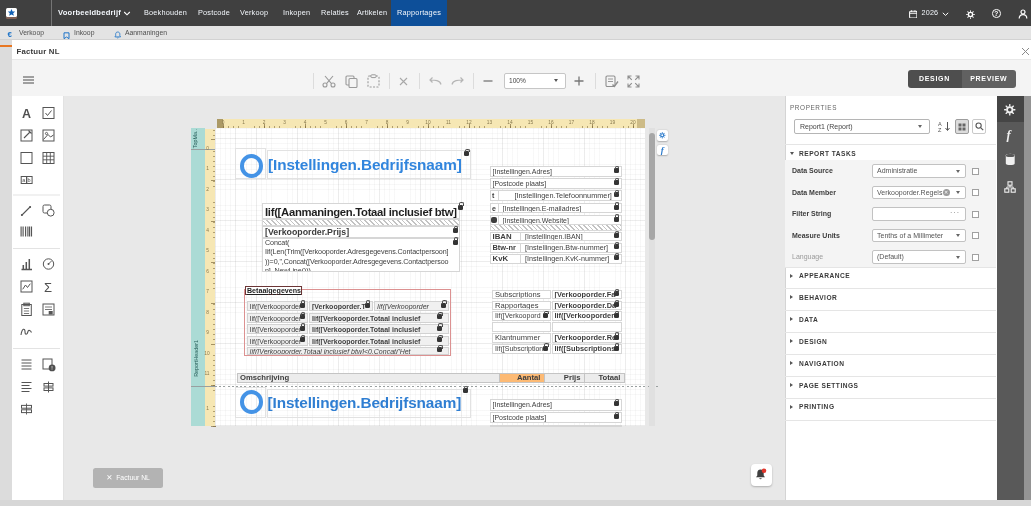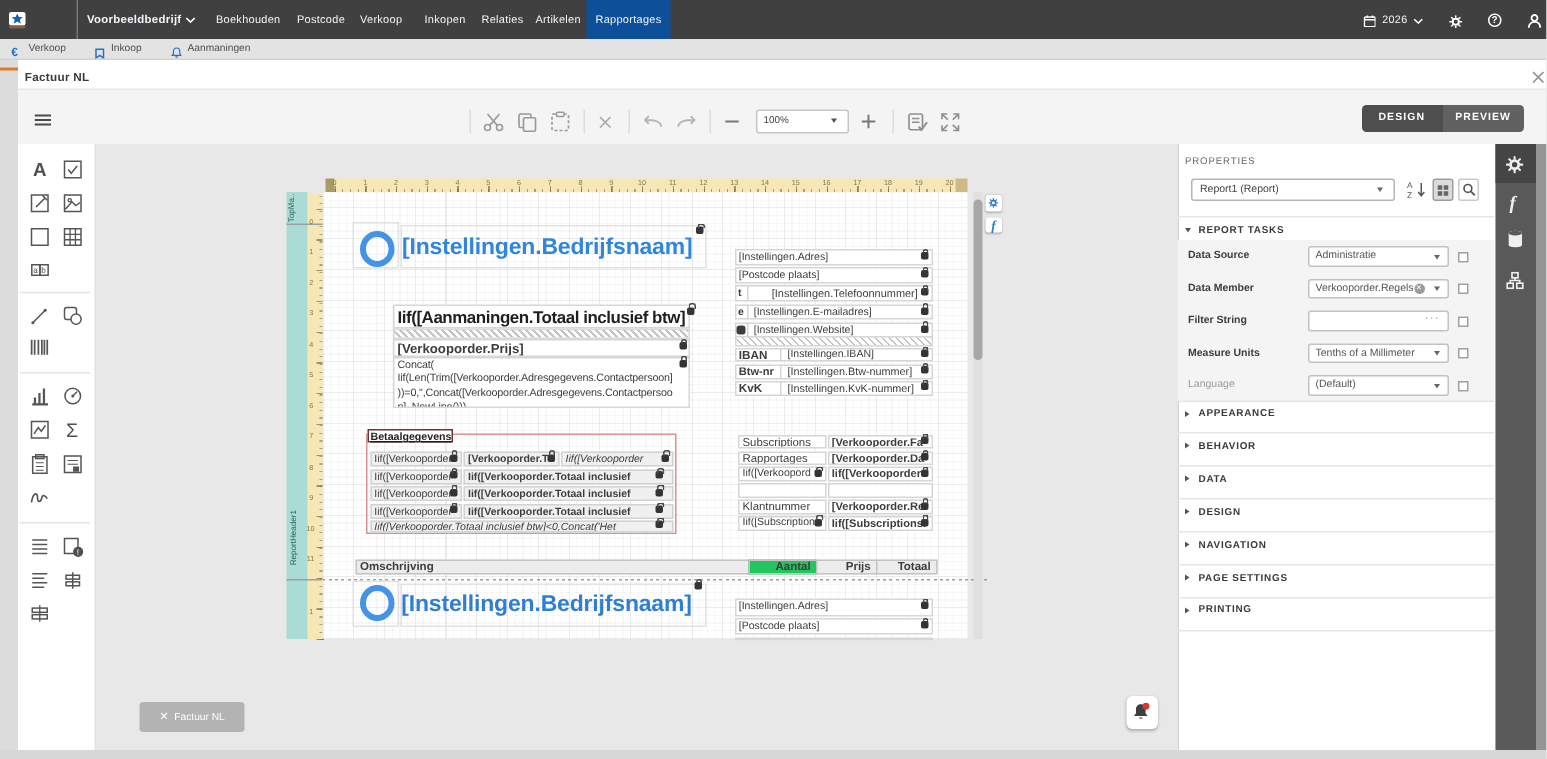--- a/index.html
+++ b/index.html
@@ -319,21 +319,21 @@
 <div class="el" style="left:551.5px;top:322.3px;width:70px;height:9.8px;"></div>
 <div class="el" style="left:492px;top:333.1px;width:59px;height:9.8px;line-height:8.8px;font-size:7.6px;">Klantnummer</div>
 <div class="el" style="left:551.5px;top:333.1px;width:70px;height:9.8px;line-height:8.8px;font-weight:bold;font-size:7.4px;">[Verkooporder.Re</div>
 <div class="lk" style="left:613.5px;top:334.8px;"></div>
 <div class="el" style="left:492px;top:344px;width:59px;height:9.8px;line-height:8.5px;">Iif([Subscription</div>
 <div class="lk" style="left:543px;top:345.7px;"></div>
 <div class="el" style="left:551.5px;top:344px;width:70px;height:9.8px;line-height:8.8px;font-weight:bold;font-size:7.4px;">Iif([Subscriptions.</div>
 <div class="lk" style="left:613.5px;top:345.7px;"></div>
 
 <div class="el" style="left:237px;top:373.4px;width:262.5px;height:9.6px;line-height:8.8px;font-weight:bold;font-size:7.7px;background:#ececec;border-color:#c4c4c4;">Omschrijving</div>
-<div class="el" style="left:499px;top:373.4px;width:45.5px;height:9.6px;line-height:8.8px;font-weight:bold;font-size:7.7px;background:#22c55e;border-color:#c4c4c4;text-align:right;padding-right:3px;">Aantal</div>
+<div class="el" style="left:499px;top:373.4px;width:45.5px;height:9.6px;line-height:8.8px;font-weight:bold;font-size:7.7px;background:#fdba74;border-color:#c4c4c4;text-align:right;padding-right:3px;">Aantal</div>
 <div class="el" style="left:544px;top:373.4px;width:40.5px;height:9.6px;line-height:8.8px;font-weight:bold;font-size:7.7px;background:#ececec;border-color:#c4c4c4;text-align:right;padding-right:3px;">Prijs</div>
 <div class="el" style="left:584px;top:373.4px;width:40.5px;height:9.6px;line-height:8.8px;font-weight:bold;font-size:7.7px;background:#ececec;border-color:#c4c4c4;text-align:right;padding-right:3px;">Totaal</div>
 
 <div class="el" style="left:234.5px;top:387.2px;width:31px;height:31px;background:transparent;border-color:#e2e2e2;"></div>
 <div class="a" style="left:239.5px;top:390px;width:23px;height:23.5px;border:4.2px solid #4493e6;border-radius:50%;box-sizing:border-box;"></div>
 <div class="el" style="left:267px;top:388.5px;width:204px;height:29.5px;background:transparent;border-color:#e2e2e2;"></div>
 <div class="a" style="left:267.5px;top:394px;font-size:15.3px;font-weight:bold;color:#2f7ed2;letter-spacing:-0.1px;white-space:nowrap;">[Instellingen.Bedrijfsnaam]</div>
 <div class="lk" style="left:462.5px;top:388px;"></div>
 <div class="el" style="left:489.5px;top:399px;width:132px;height:11.6px;line-height:10px;">[Instellingen.Adres]</div>
 <div class="lk" style="left:613.5px;top:401px;"></div>

